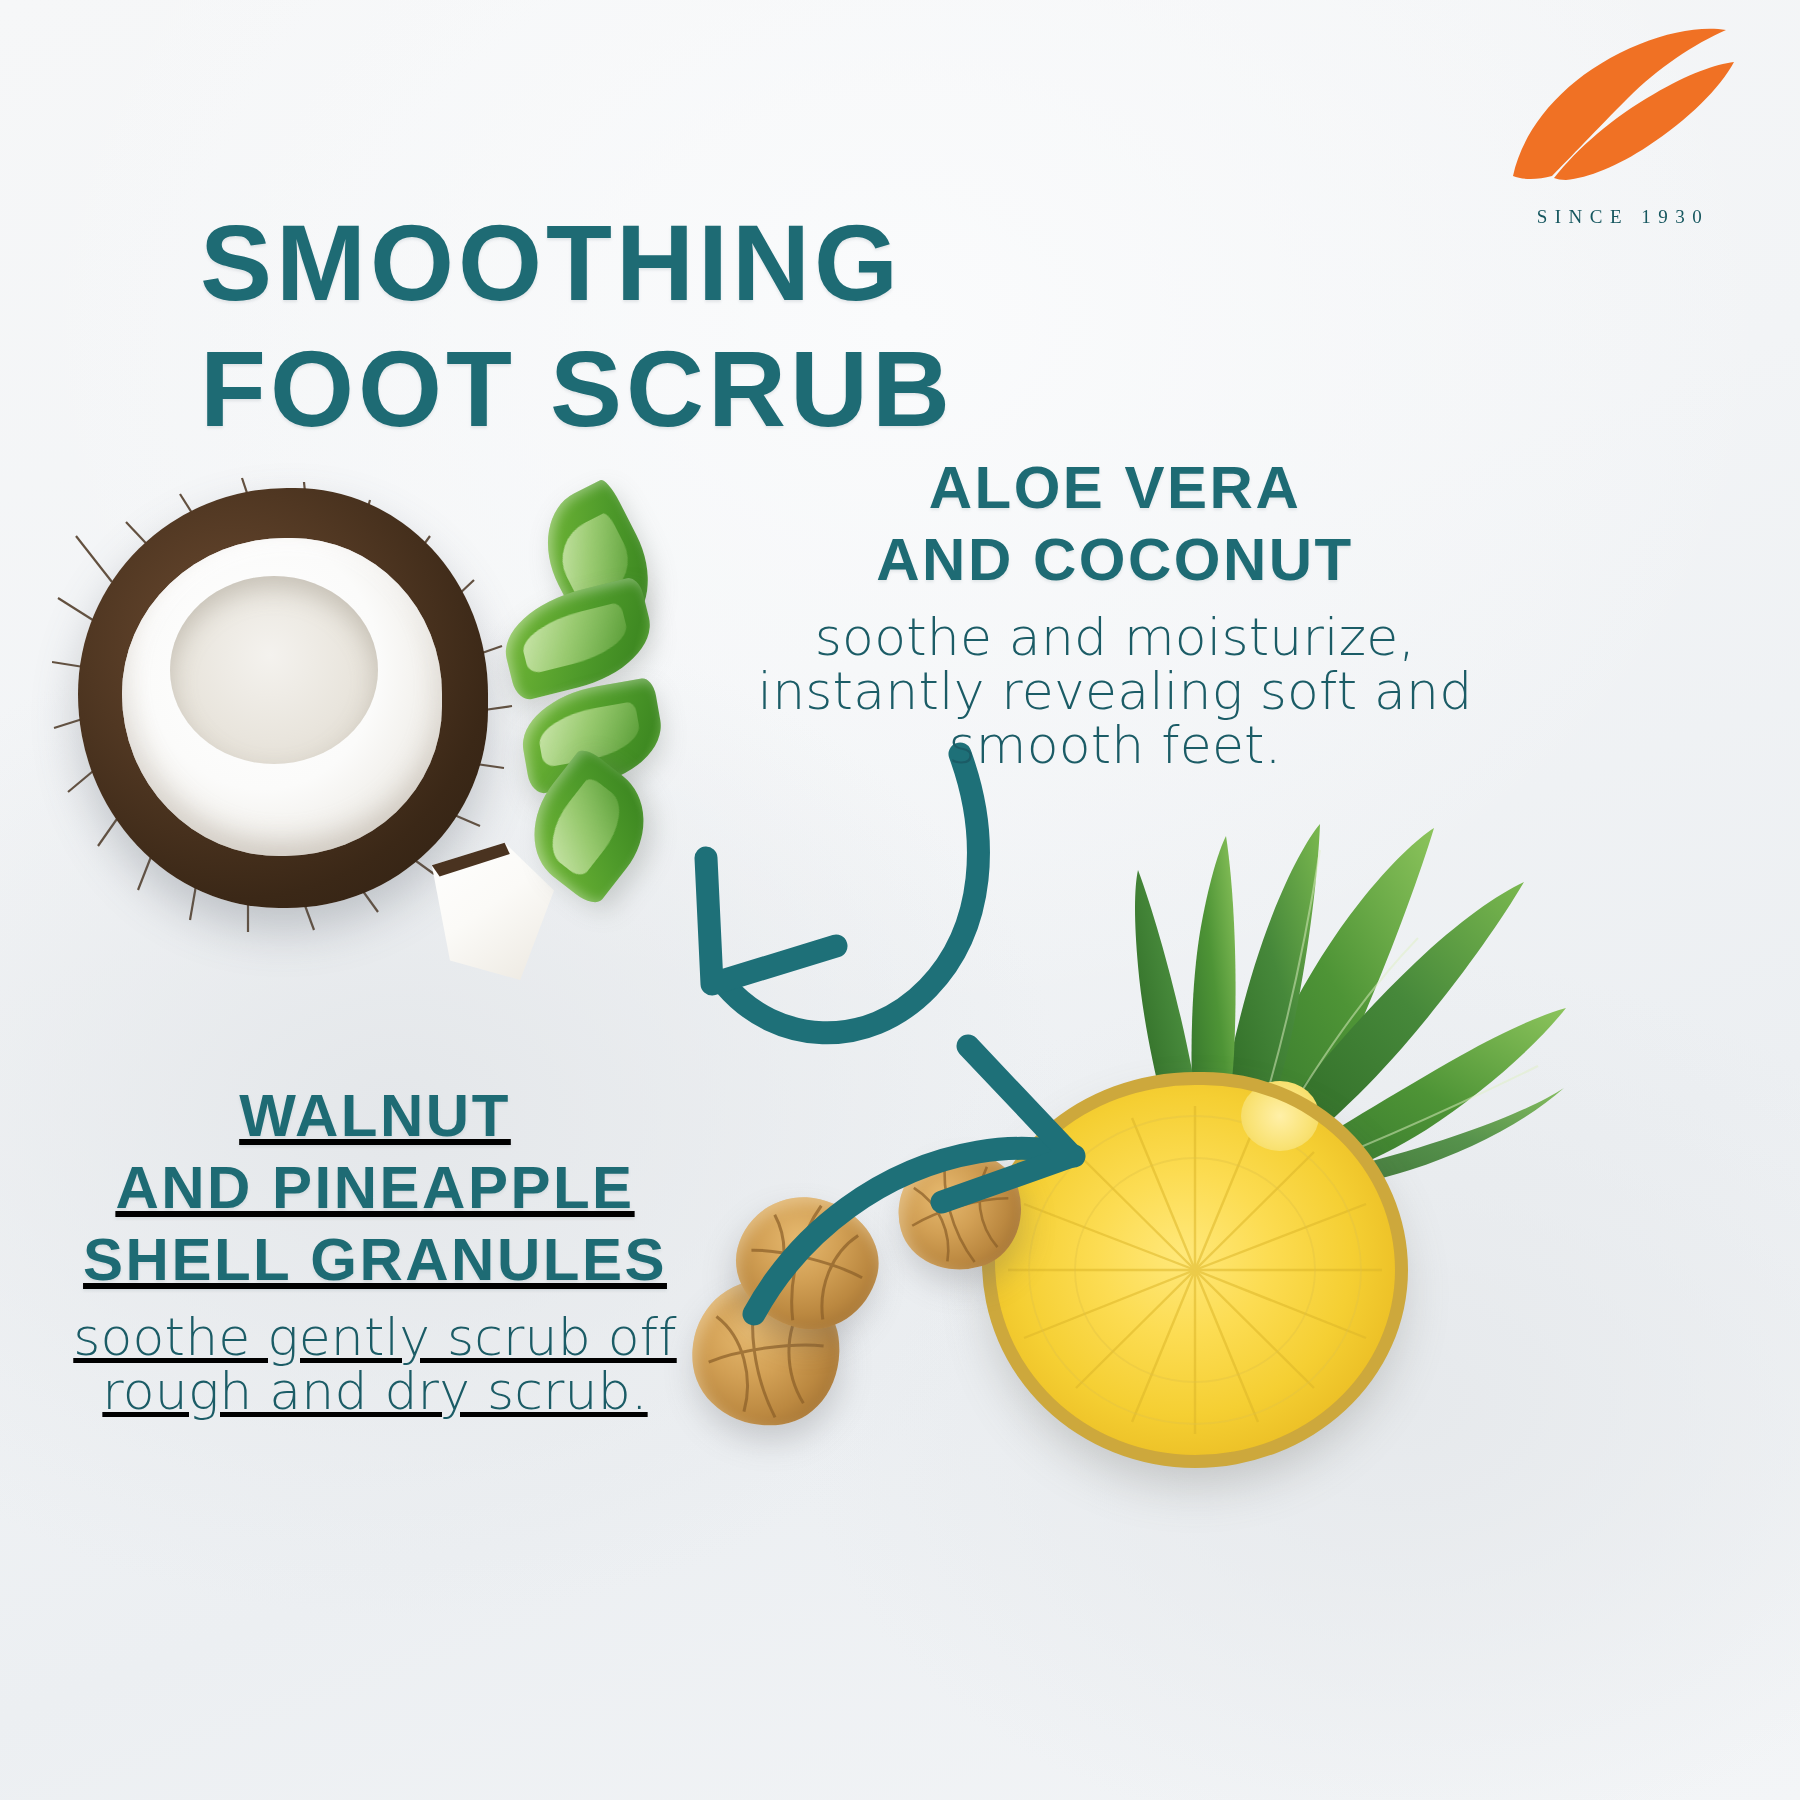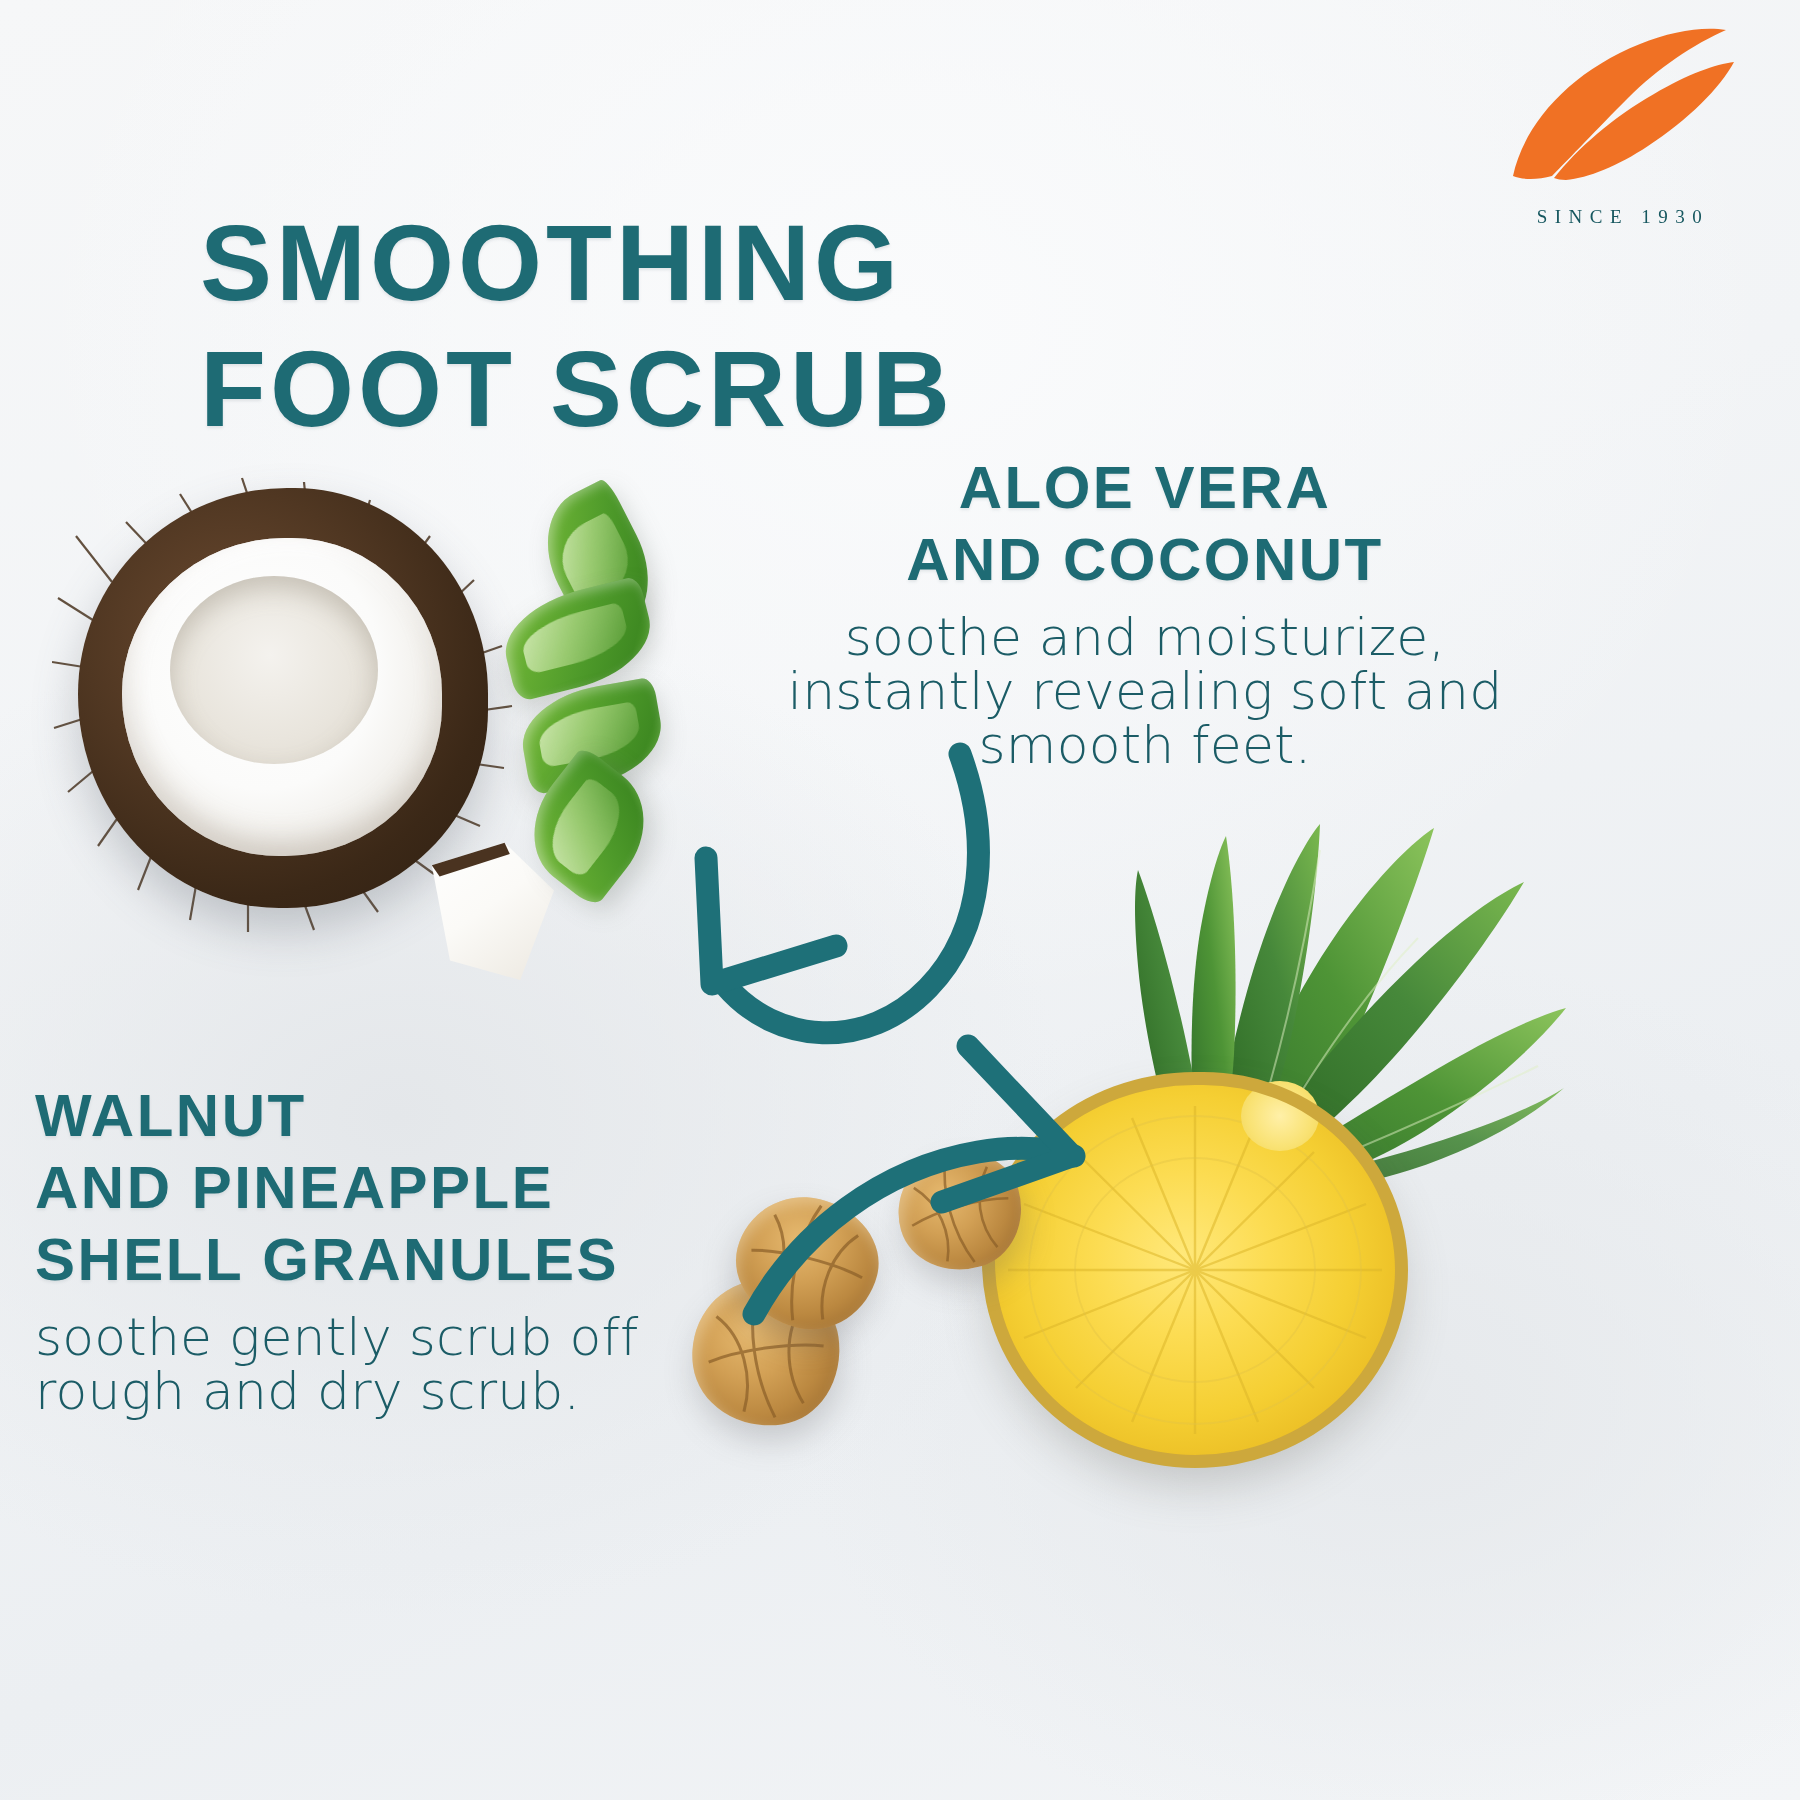--- a/index.html
+++ b/index.html
@@ -57,30 +57,32 @@
     line-height: 126px;
     letter-spacing: 4px;
     text-transform: uppercase;
     text-shadow: 0 2px 3px rgba(120,135,145,0.18);
   }
   #main-title .tline { display: block; }
 
   
   #aloe-block {
     position: absolute;
-    left: 775px;
+    left: 745px;
     top: 452px;
     width: 740px;
     text-align: center;
   }
   #pineapple-block {
     position: absolute;
-    left: 35px;
+    left: 20px;
     top: 1080px;
     width: 710px;
+    text-align: center;
+    text-decoration: underline;
   }
   .sect-heading {
     color: #1e6b74;
     font-family: "Liberation Sans Narrow", "Liberation Sans", sans-serif;
     font-weight: 700;
     font-size: 60px;
     line-height: 72px;
     letter-spacing: 2.5px;
     text-transform: uppercase;
     text-shadow: 0 2px 3px rgba(120,135,145,0.16);

